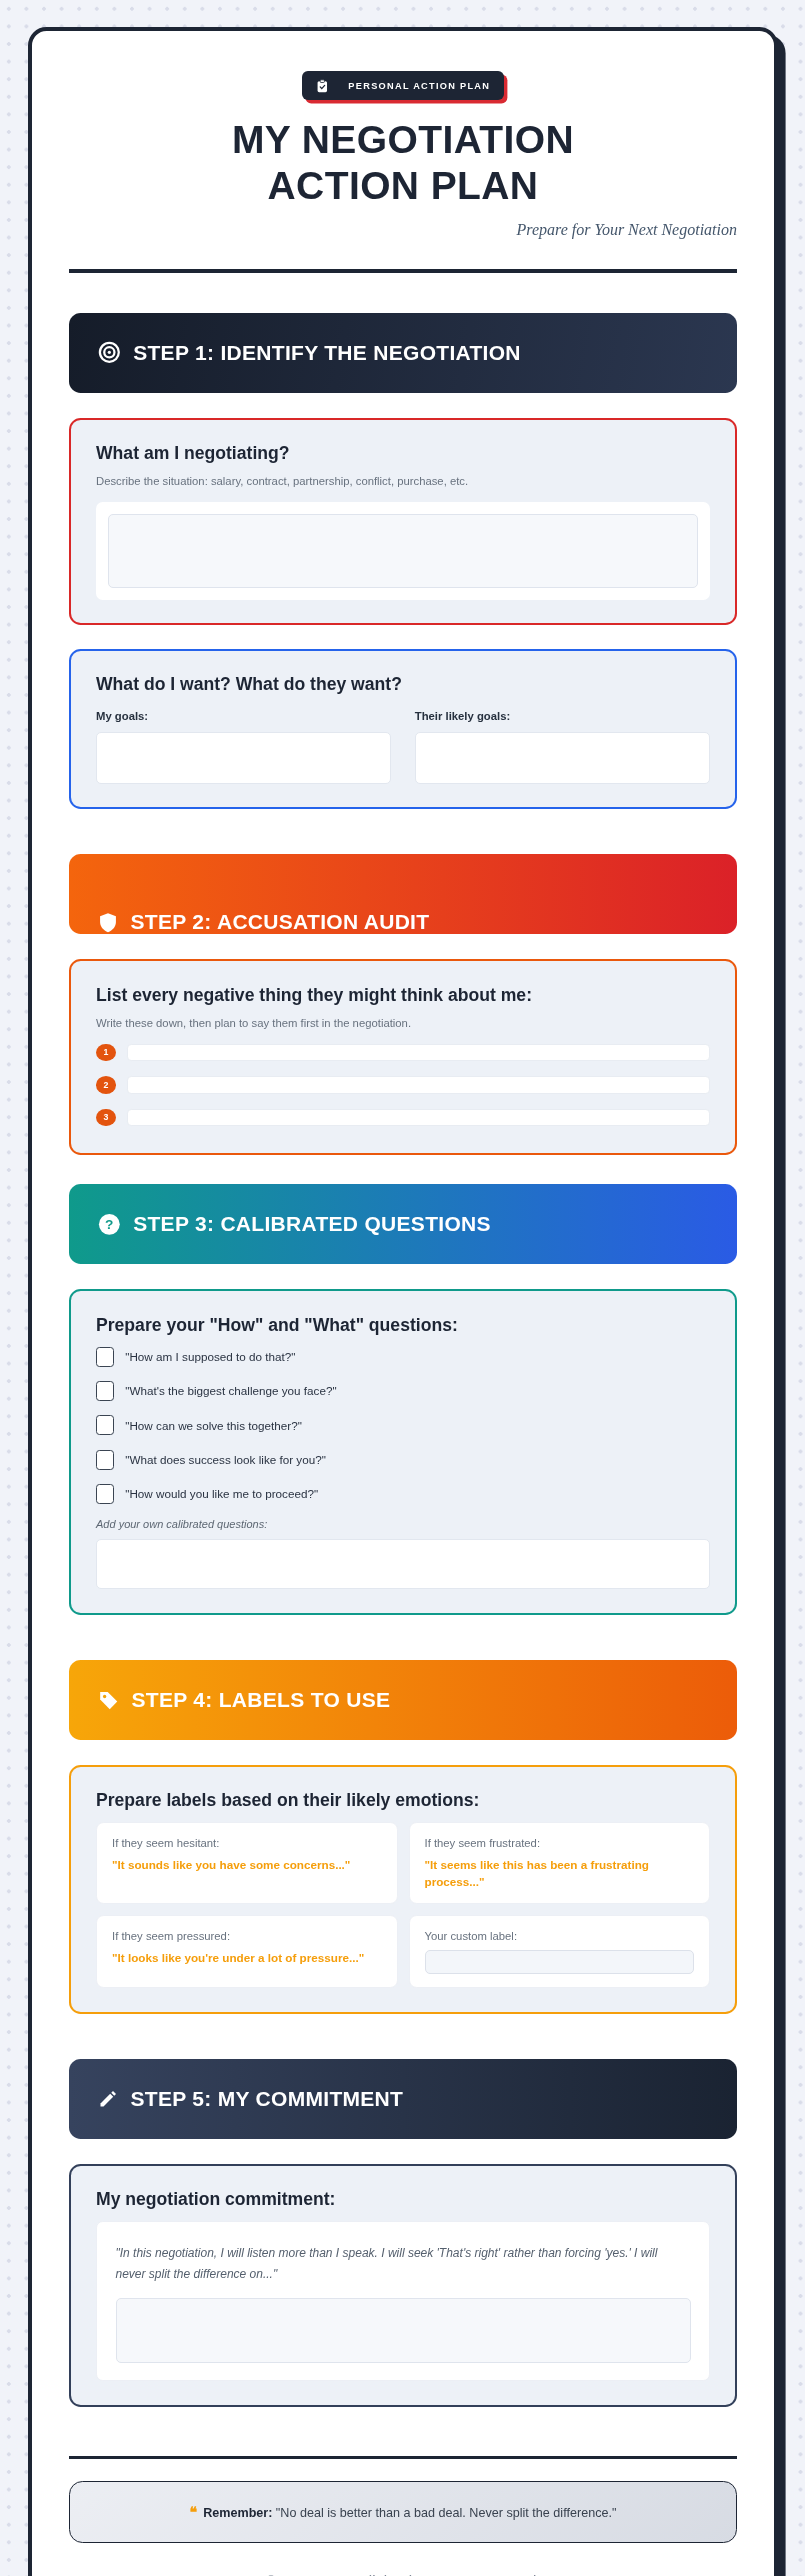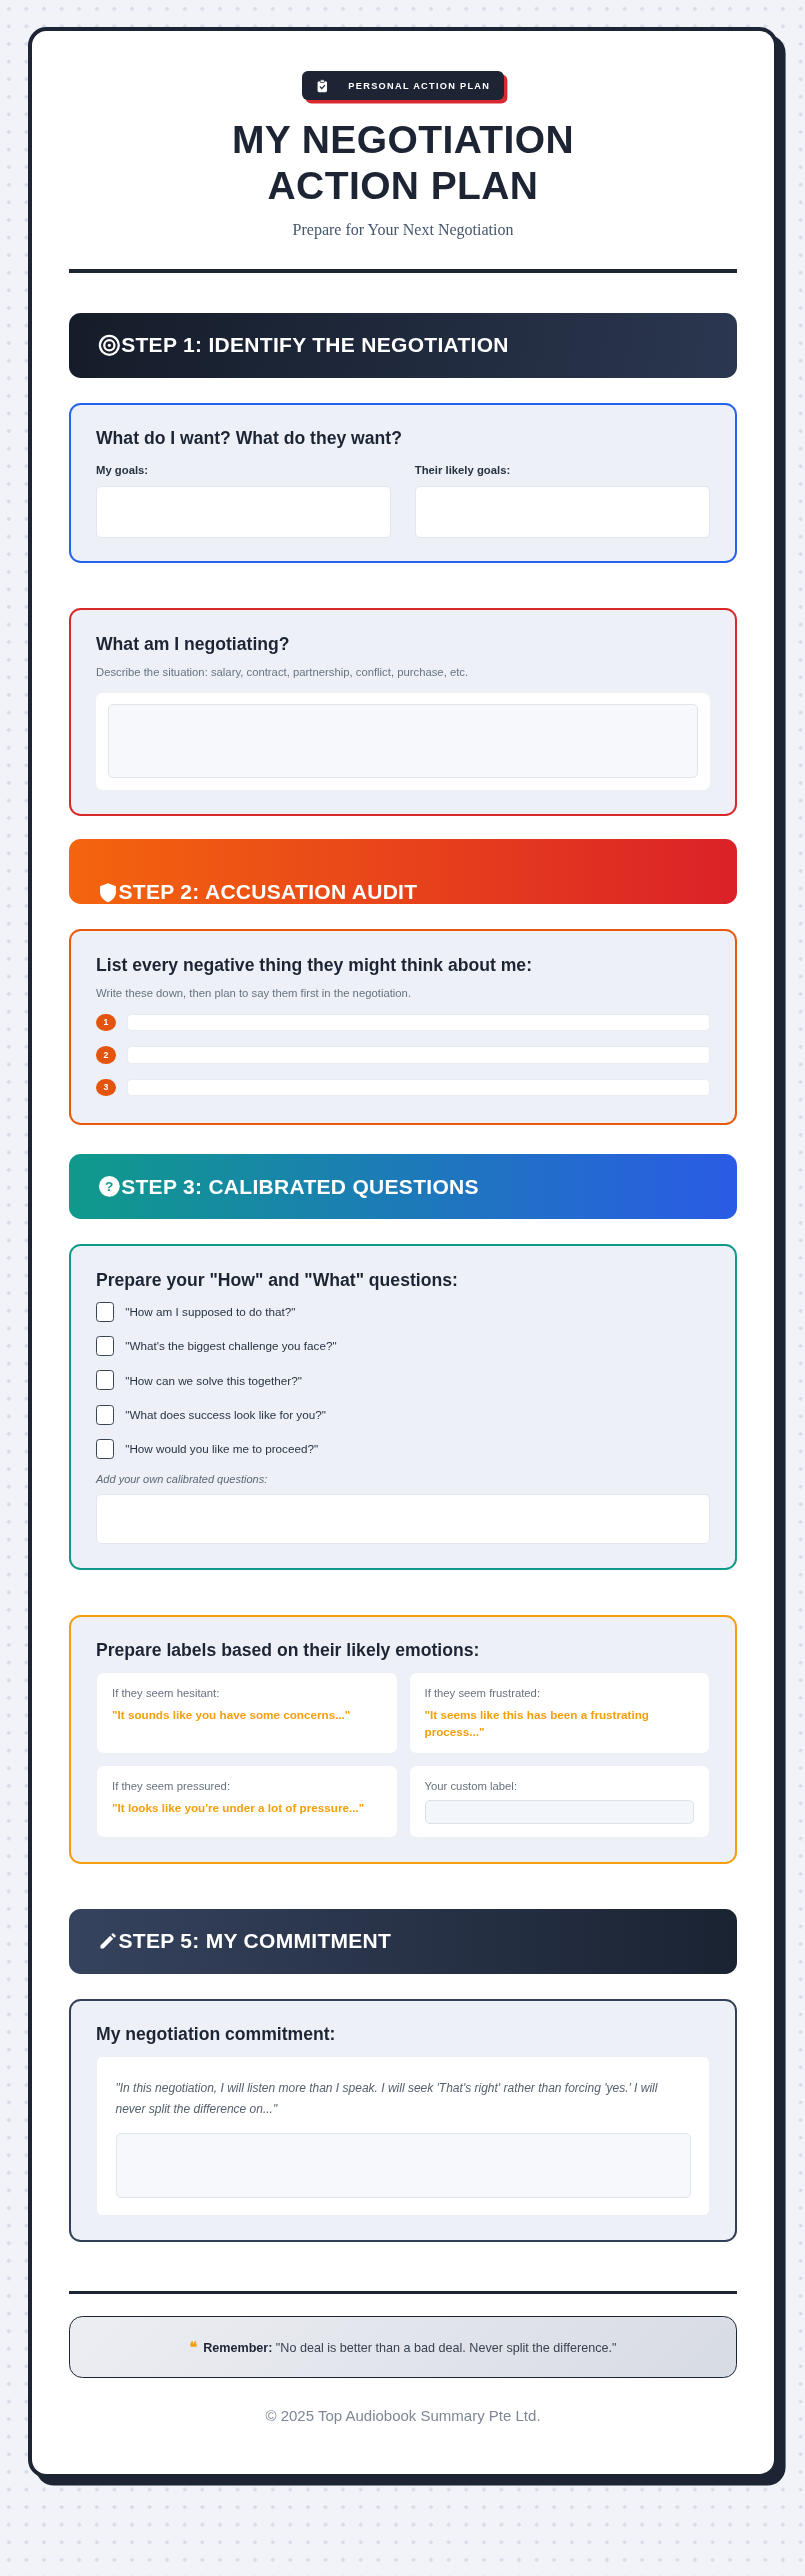--- a/index.html
+++ b/index.html
@@ -31,30 +31,30 @@
     padding: 7.6px 13.4px; border-radius: 5.9px;
     box-shadow: 3.4px 3.4px 0 #d92a32;
   }
   .badge-icon { display: flex; }
   h1 {
     margin: 0 0 13.4px; text-align: center;
     color: #1d2534; font-size: 39px; font-weight: 800;
     line-height: 1.16; letter-spacing: 0.4px;
   }
   .subtitle {
-    margin: 0 0 30px; text-align: center;
-    font-family: "Liberation Serif", serif; 
+    margin: 0 0 30px; text-align: right;
+    font-family: "Liberation Serif", serif; font-style: italic;
     font-size: 16px; color: #44566b;
   }
   .rule { border: none; height: 3.4px; background: #1d2534; margin: 0 0 40px; }
   .rule.end { margin: 49px 0 22px; }
   
   .step-bar {
-    display: flex; align-items: center; gap: 1px;
-    height: 65px; border-radius: 11.7px; padding: 0 28.5px;
+    display: flex; align-items: center; gap: 13px;
+    height: 80px; border-radius: 11.7px; padding: 0 28.5px;
     color: #fff; font-size: 21px; font-weight: 800; letter-spacing: 0.3px;
     margin-bottom: 25px;
   }
   .bar-navy    { background: linear-gradient(100deg, #151c29, #2b3750); }
   .bar-redorange { background: linear-gradient(90deg, #f4650d, #db2128); align-items: flex-end; }
   .bar-tealblue  { background: linear-gradient(90deg, #0f9a8b, #2a5be5); }
   .bar-amber     { background: linear-gradient(90deg, #f7a609, #ec5c09); }
   .bar-slate     { background: linear-gradient(90deg, #36435e, #1a2332); }
   .bar-icon { display: flex; flex: none; }
   
@@ -147,41 +147,41 @@
       <span class="bar-icon">
         <svg width="22.7" height="22.7" viewBox="0 0 24 24">
           <circle cx="12" cy="12" r="10" fill="none" stroke="#fff" stroke-width="2.4"></circle>
           <circle cx="12" cy="12" r="5.4" fill="none" stroke="#fff" stroke-width="2.4"></circle>
           <circle cx="12" cy="12" r="1.7" fill="#fff"></circle>
         </svg>
       </span>
       <span>STEP 1: IDENTIFY THE NEGOTIATION</span>
     </div>
 
+    <div class="card border-red">
+      <h3>What am I negotiating?</h3>
+      <p class="caption">Describe the situation: salary, contract, partnership, conflict, purchase, etc.</p>
+      <div class="white-wrap">
+        <textarea class="big-area" style=""></textarea>
+      </div>
+    </div>
+
     <div class="card border-blue">
       <h3>What do I want? What do they want?</h3>
       <div class="two-col">
         <div>
           <p class="field-label">My goals:</p>
           <textarea class="goal-area" style=""></textarea>
         </div>
         <div>
           <p class="field-label">Their likely goals:</p>
           <textarea class="goal-area" style=""></textarea>
         </div>
       </div>
     </div>
-
-    <div class="card border-red">
-      <h3>What am I negotiating?</h3>
-      <p class="caption">Describe the situation: salary, contract, partnership, conflict, purchase, etc.</p>
-      <div class="white-wrap">
-        <textarea class="big-area" style=""></textarea>
-      </div>
-    </div>
   </section>
 
   <section>
     <div class="step-bar bar-redorange">
       <span class="bar-icon">
         <svg width="20" height="22" viewBox="0 0 24 26">
           <path d="M12 1.2 L21.5 4.8v7c0 5.6-3.9 10-9.5 12.2C6.4 21.8 2.5 17.4 2.5 11.8v-7z" fill="#fff"></path>
         </svg>
       </span>
       <span>STEP 2: ACCUSATION AUDIT</span>
@@ -237,20 +237,29 @@
       <div class="check-row">
         <span class="checkbox"></span>
         <span class="check-label">"How would you like me to proceed?"</span>
       </div>
       <p class="add-label">Add your own calibrated questions:</p>
       <textarea class="custom-area" style=""></textarea>
     </div>
   </section>
 
   <section>
+    <div class="step-bar bar-amber">
+      <span class="bar-icon">
+        <svg width="21" height="21" viewBox="0 0 24 24">
+          <path d="M2.5 3.5 h8.6 L22 14.4 13.4 23 2.5 12.1z" fill="#fff"></path>
+          <circle cx="7.6" cy="8.6" r="1.9" fill="#f2a40c"></circle>
+        </svg>
+      </span>
+      <span>STEP 4: LABELS TO USE</span>
+    </div>
 
     <div class="card border-amber">
       <h3>Prepare labels based on their likely emotions:</h3>
       <div class="label-grid">
         <div class="label-cell">
           <p class="cond">If they seem hesitant:</p>
           <p class="label-quote">"It sounds like you have some concerns..."</p>
         </div>
         <div class="label-cell">
           <p class="cond">If they seem frustrated:</p>

